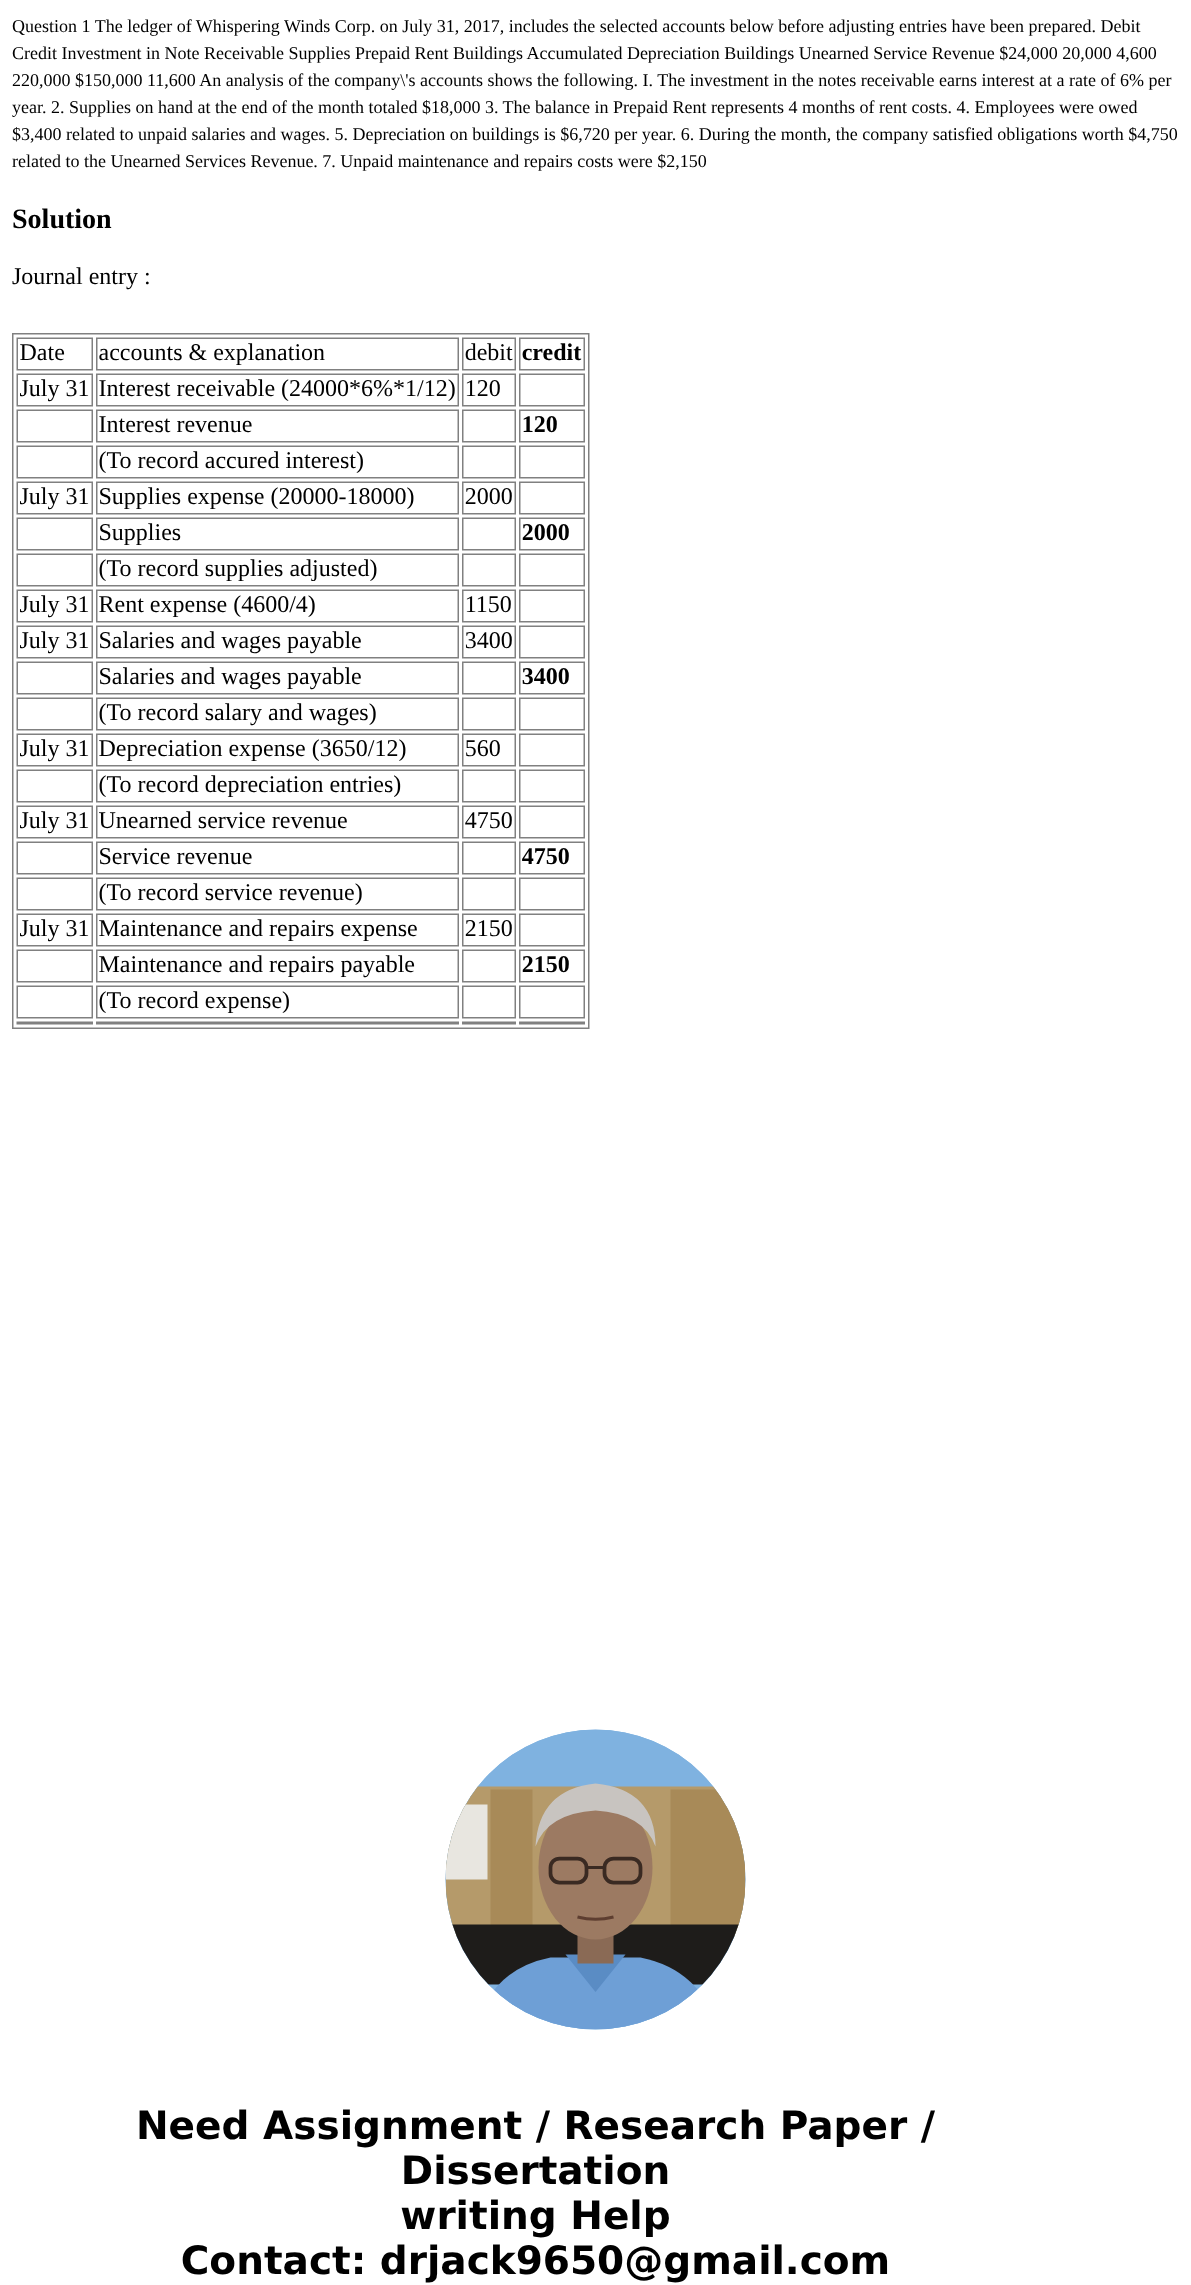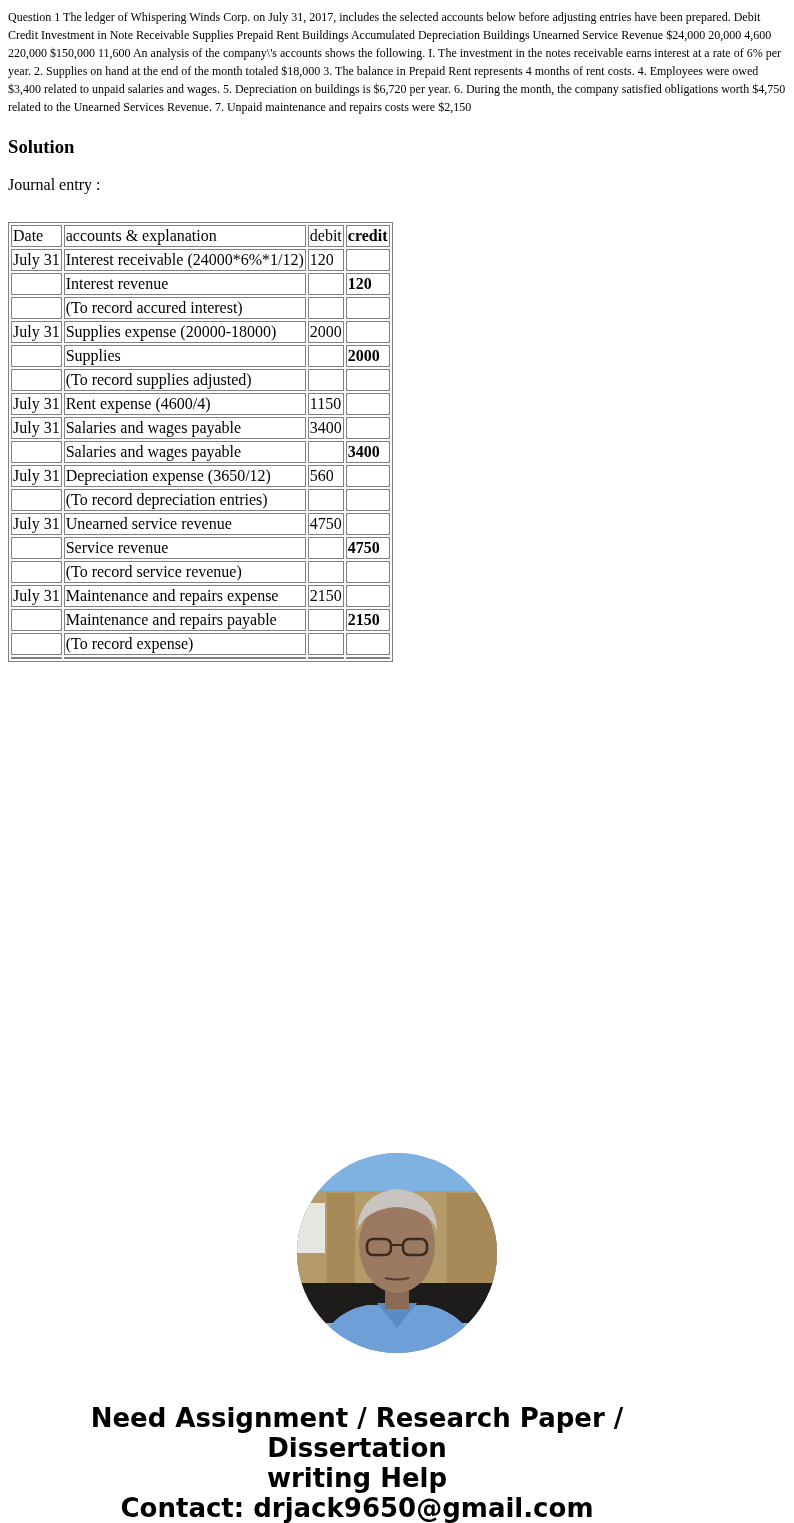--- a/index.html
+++ b/index.html
@@ -165,20 +165,26 @@
           <td class="col-date">July 31</td>
           <td class="col-acct">Salaries and wages payable</td>
           <td class="col-debit">3400</td>
           <td class="col-credit"></td>
         </tr>
         <tr>
           <td class="col-date"></td>
           <td class="col-acct">Salaries and wages payable</td>
           <td class="col-debit"></td>
           <td class="col-credit">3400</td>
+        </tr>
+        <tr>
+          <td class="col-date"></td>
+          <td class="col-acct">(To record salary and wages)</td>
+          <td class="col-debit"></td>
+          <td class="col-credit"></td>
         </tr>
       </tbody>
       <tbody class="entry">
         <tr>
           <td class="col-date">July 31</td>
           <td class="col-acct">Depreciation expense (3650/12)</td>
           <td class="col-debit">560</td>
           <td class="col-credit"></td>
         </tr>
         <tr>

